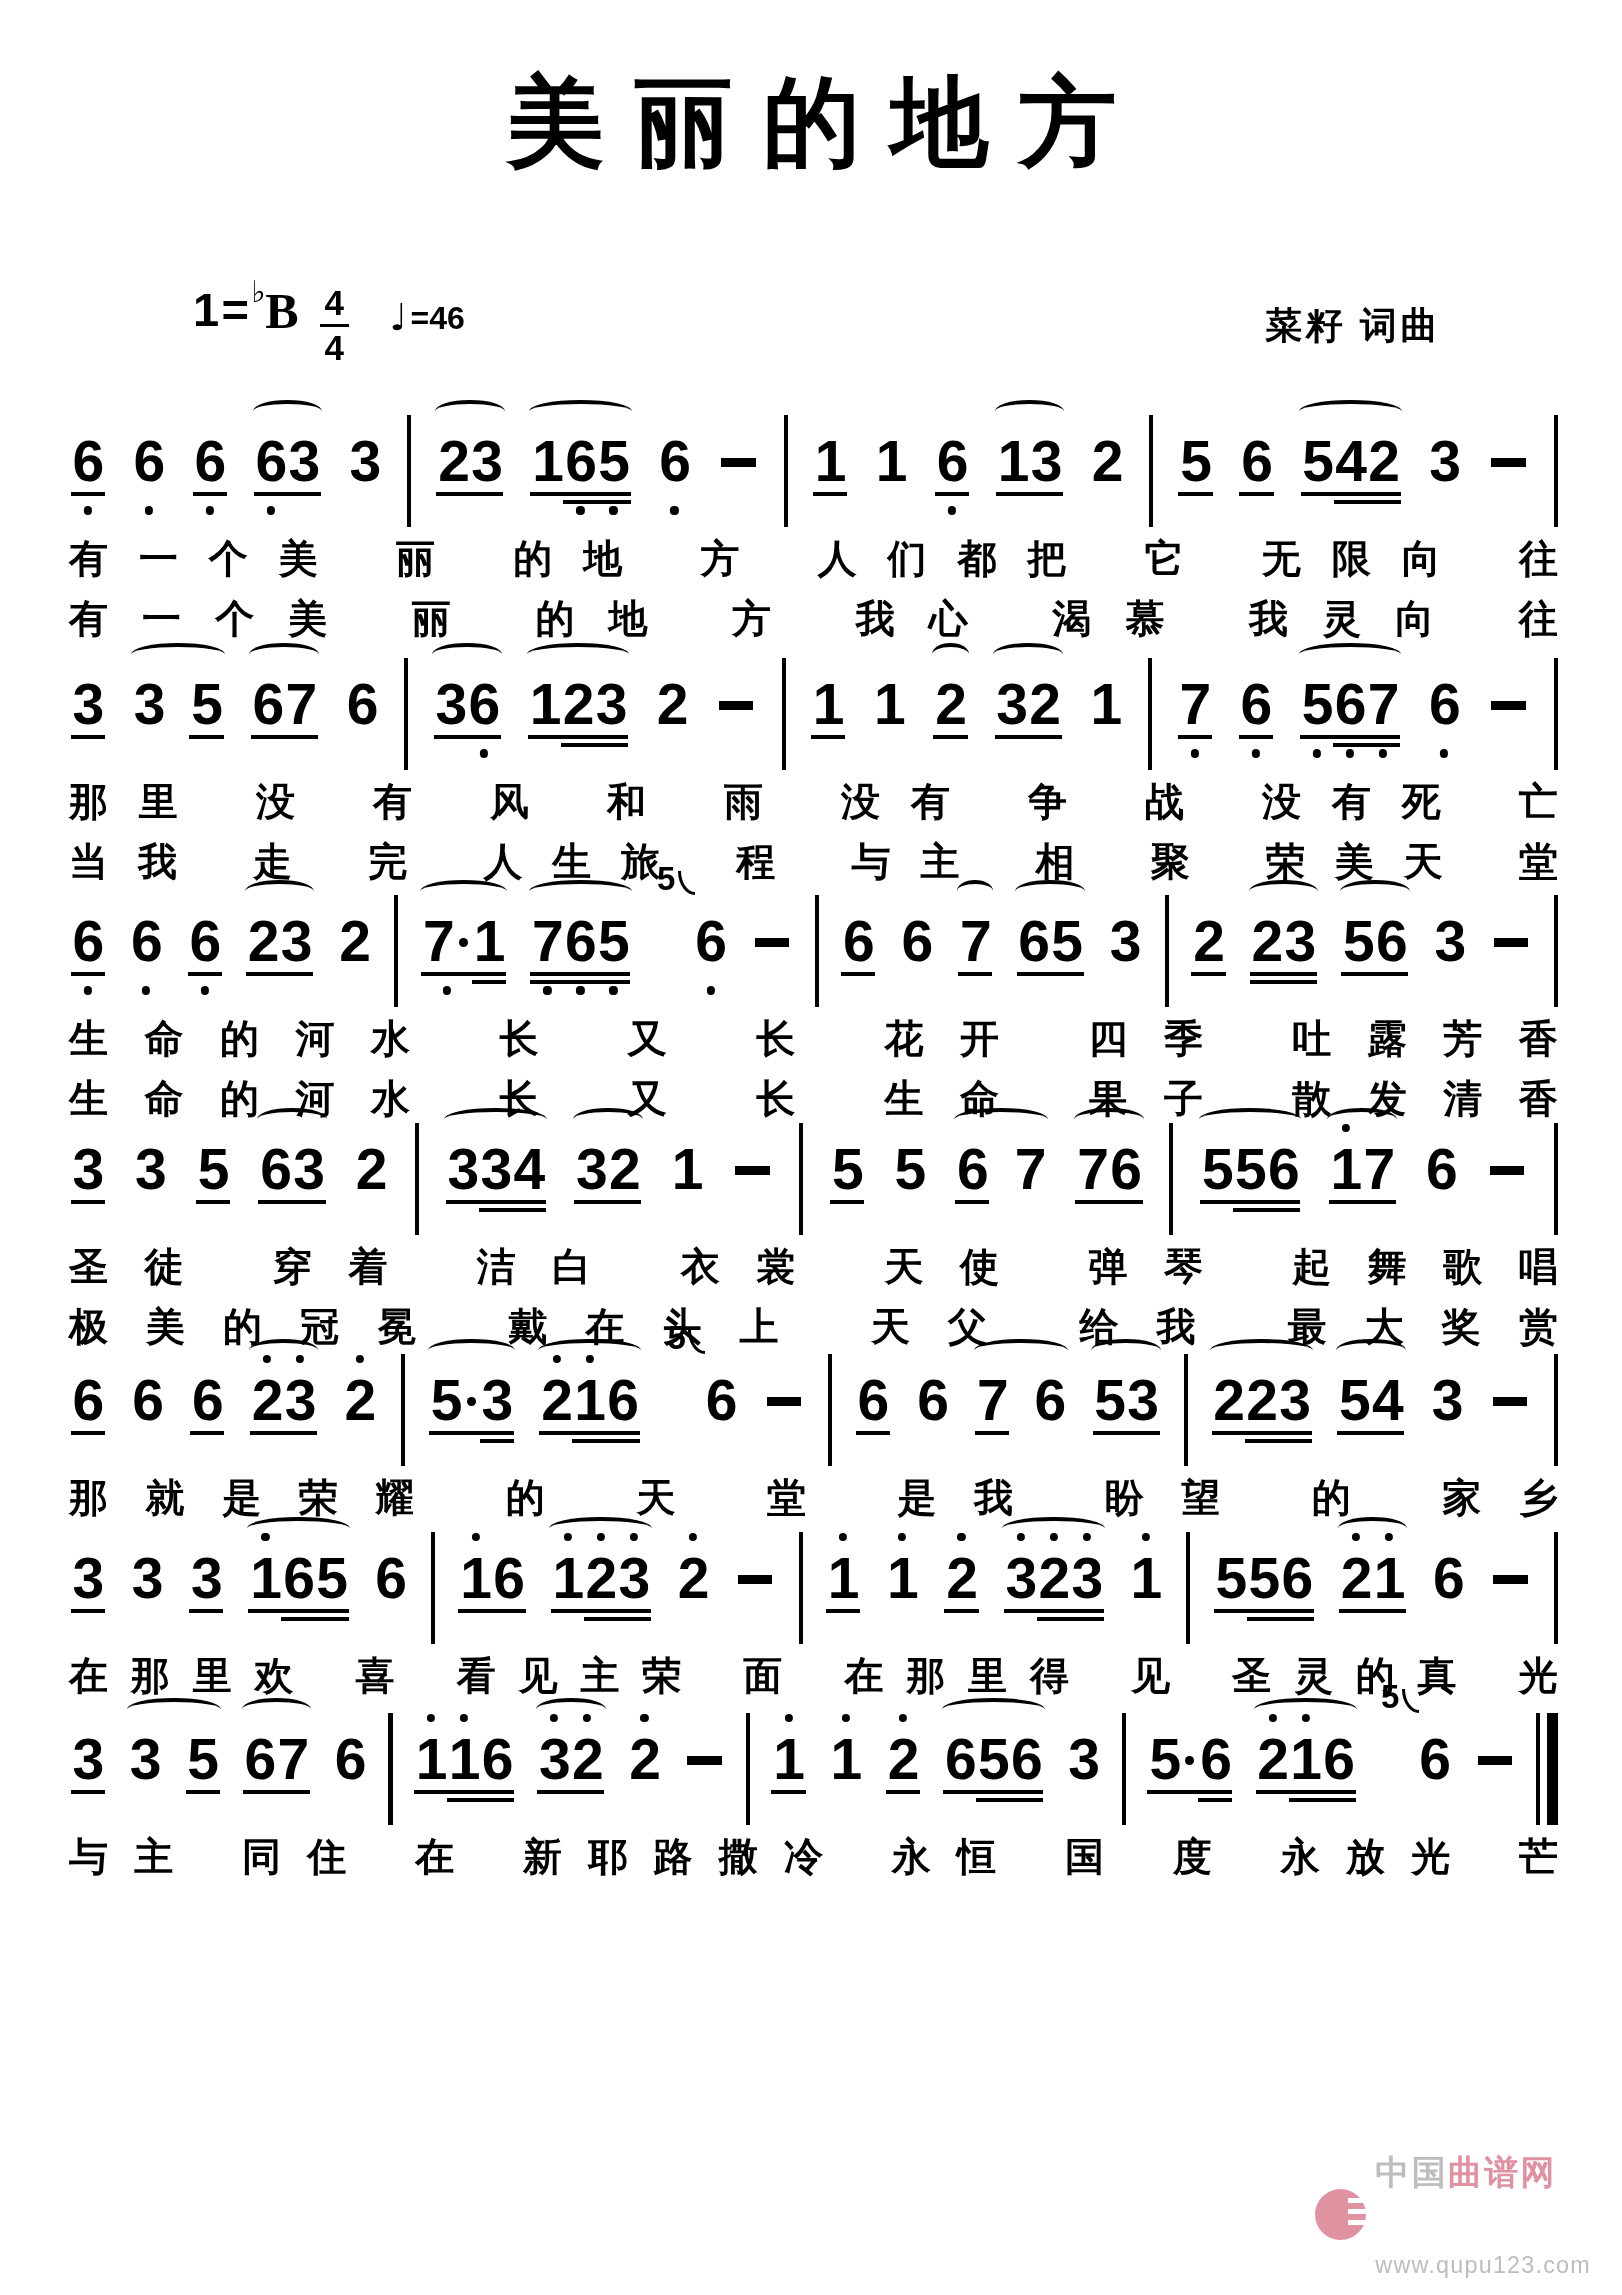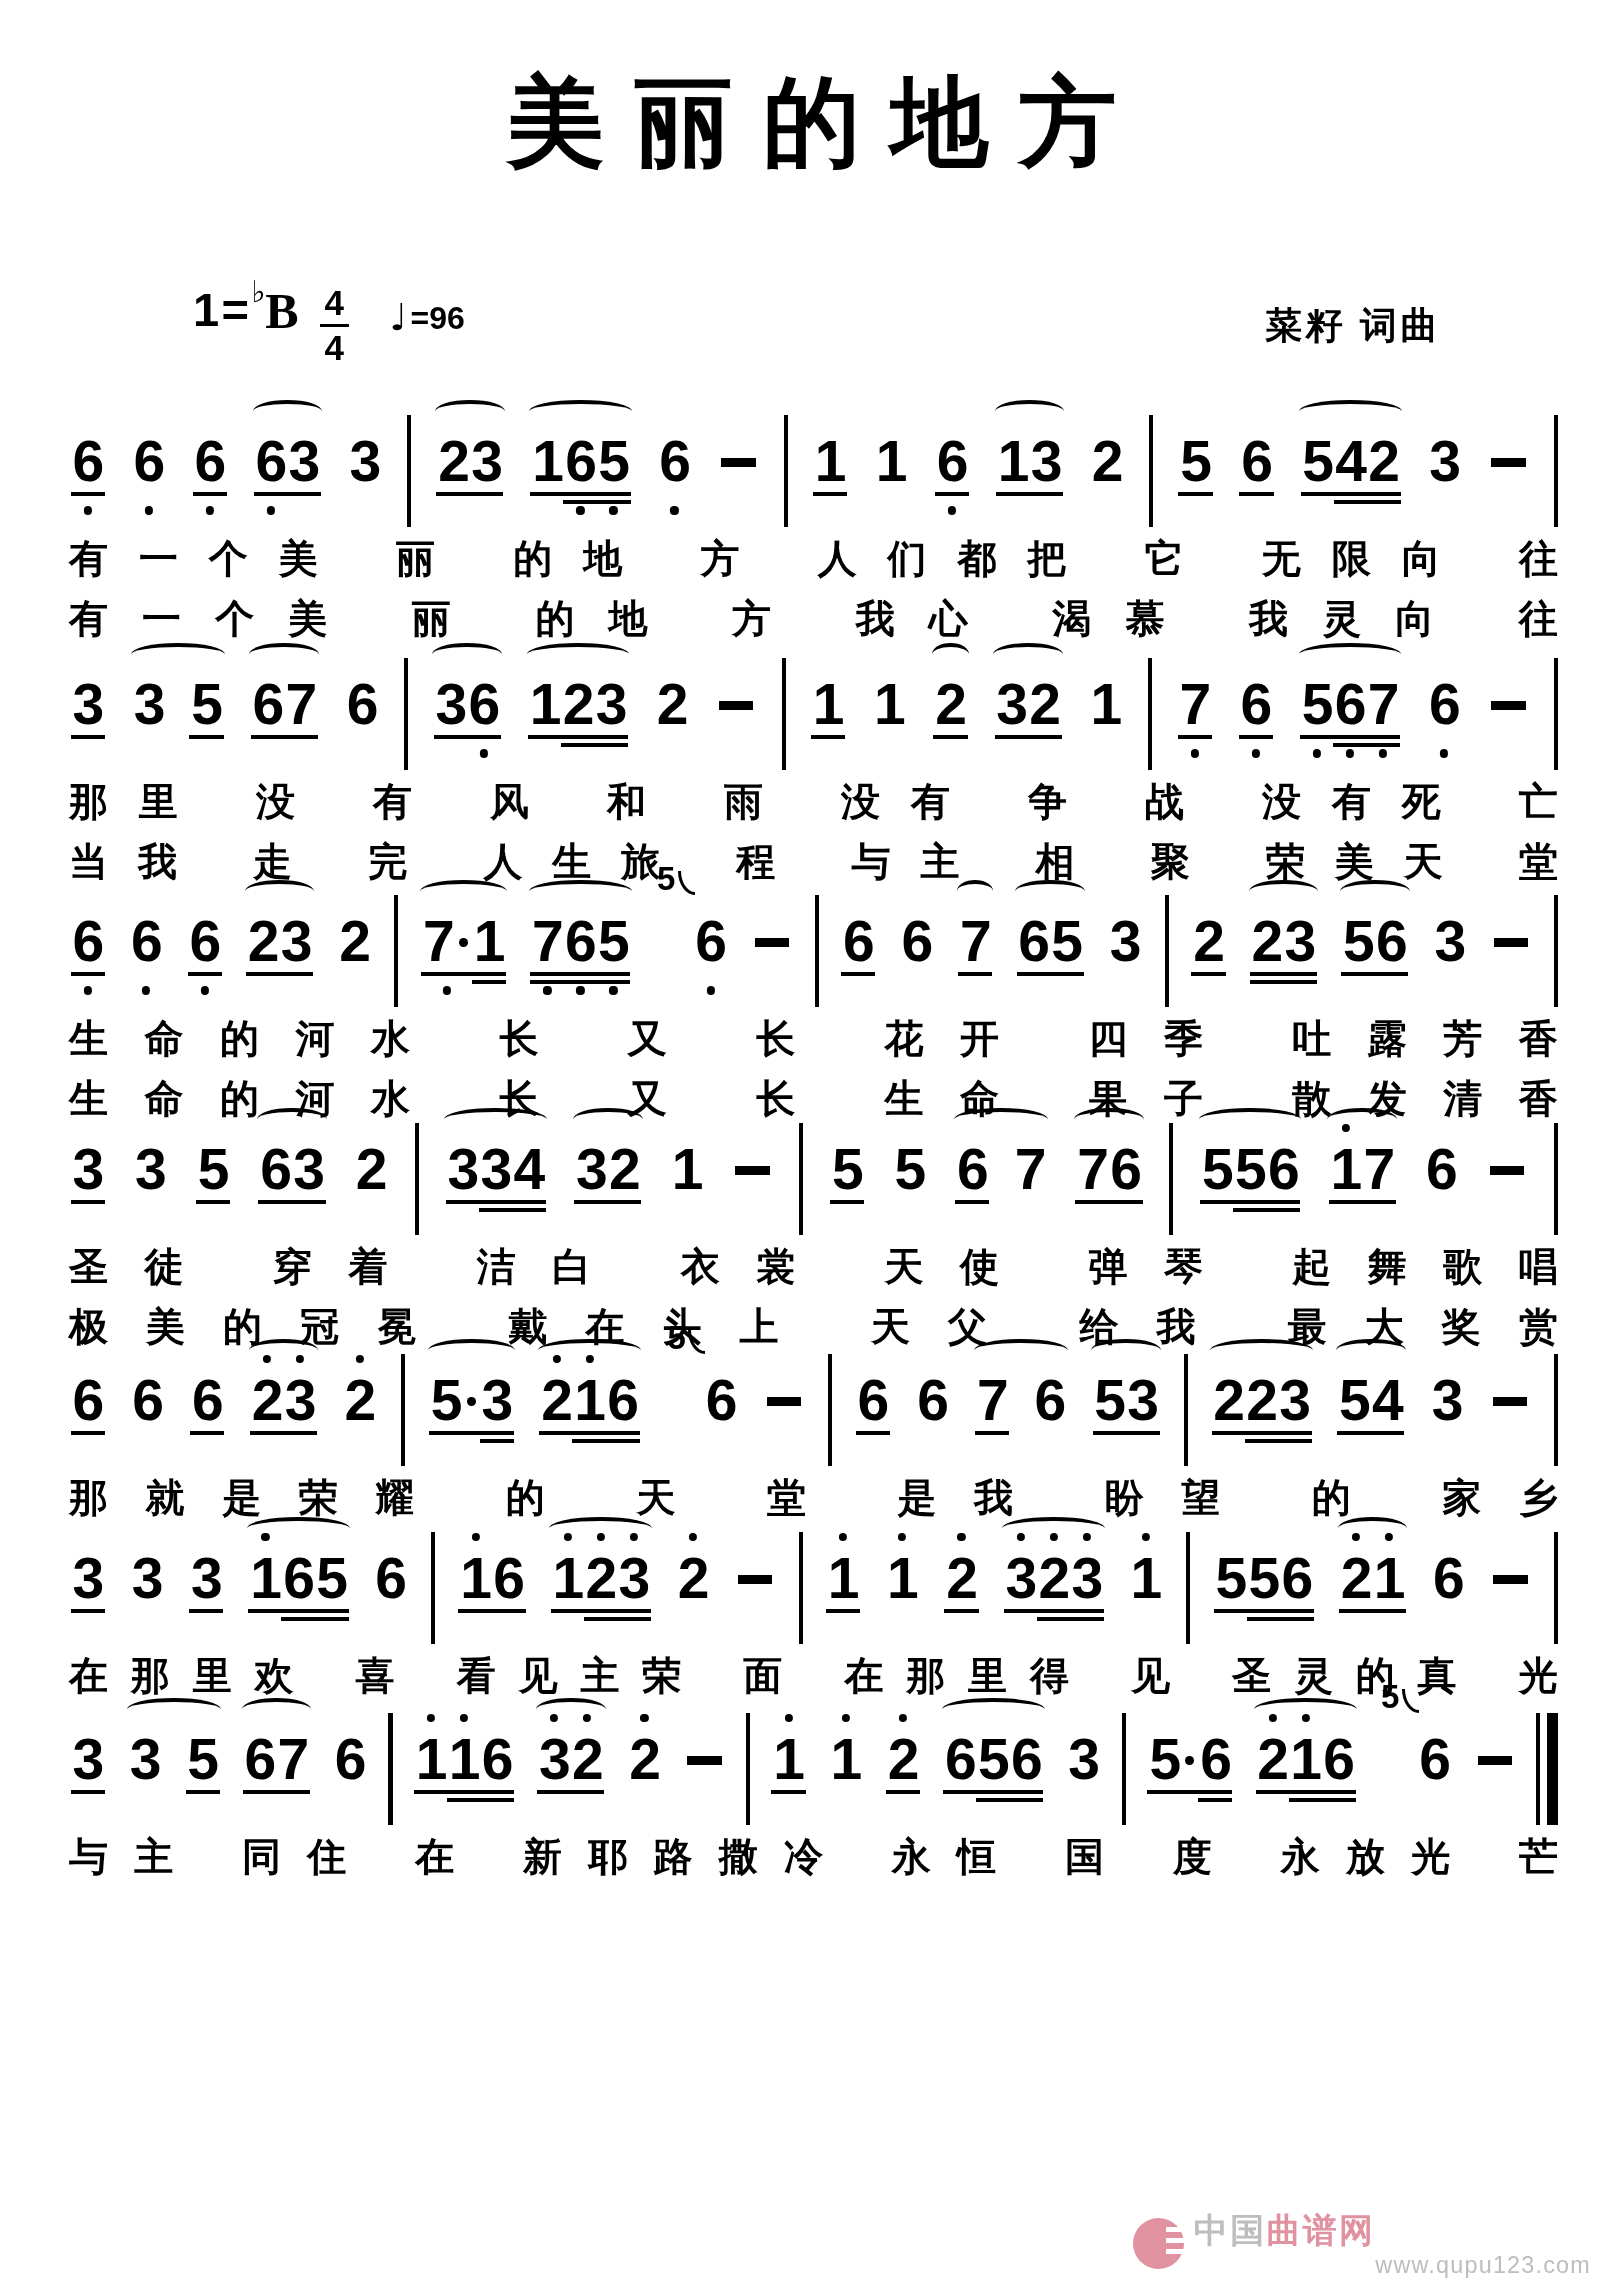--- a/index.html
+++ b/index.html
@@ -58,42 +58,42 @@
               font-size:39px;font-weight:700;line-height:1.1;
               font-family:"Liberation Sans",sans-serif;}
   .lyrics-row.first{margin-top:48px;}
   .lyrics-row.next{margin-top:17.5px;}
   .lyric-gap{width:16.4px;flex:none;}
   
   .wm{position:absolute;right:32px;bottom:16.4px;display:flex;align-items:center;gap:9.4px;}
   .wm-logo{width:51px;height:51px;border-radius:50%;position:relative;flex:none;}
   .wm-bars{position:absolute;left:33px;top:9.4px;display:flex;flex-direction:column;gap:5.8px;}
   .wm-bars i{display:block;width:20px;height:5.3px;}
-  .wm-textcol{display:flex;flex-direction:row;align-items:flex-start;}
+  .wm-textcol{display:flex;flex-direction:column;align-items:flex-start;gap:12px;}
   .wm-brand{font-size:34px;font-weight:700;letter-spacing:2.3px;font-family:"Liberation Serif",serif;}
   .wm-url{font-size:23.4px;letter-spacing:1.2px;margin-top:44px;}
 </style>
 </head>
 <body>
 
 <div class="page">
 
   <div class="title">美丽的地方</div>
 
   <div class="keysig">
     <span class="key-label">1=</span>
       <span class="flat">♭</span>
       <span class="key-letter">B</span>
     <span class="frac">
       <span class="frac-top">4</span>
       <span class="frac-bottom">4</span>
     </span>
     <span class="tempo">
       <span class="tempo-note">♩</span>
-      <span>=96</span>
+      <span>=46</span>
     </span>
   </div>
 
   <div class="composer">菜籽 词曲</div>
 
   <div id="notation">
       <div class="line-block lb1">
         <div class="notes-row">
           <div class="group">
             <div class="tok">

